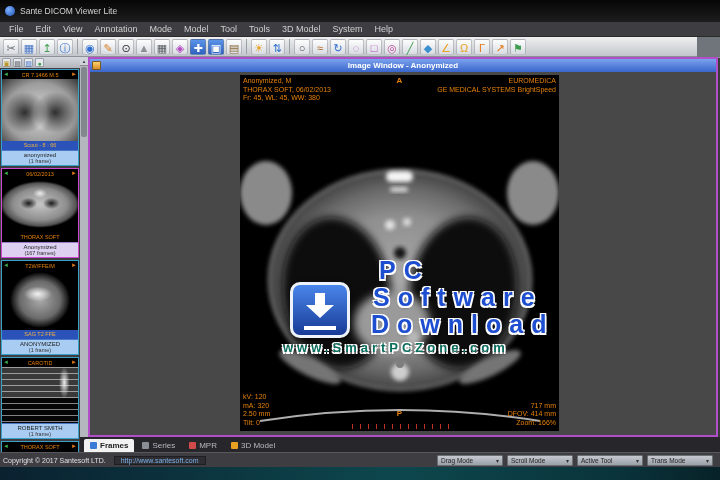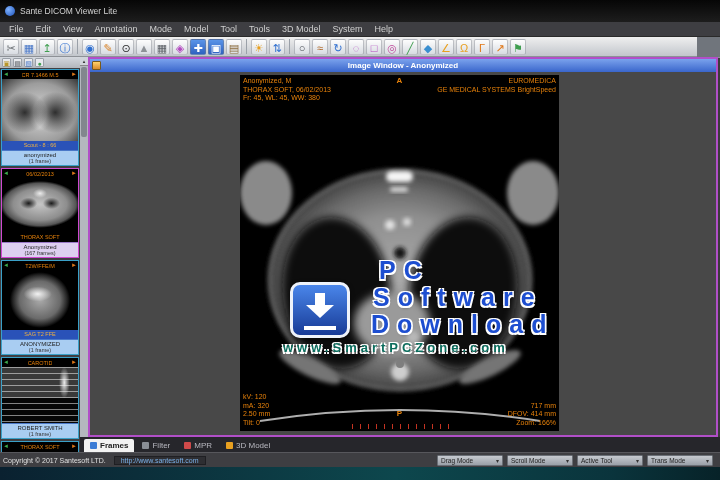--- a/index.html
+++ b/index.html
@@ -315,21 +315,21 @@
     <div class="wm-www">www.SmartPCZone.com</div>
   </div>
 
   <div class="tabstrip" id="tabs">
       <div class="tab active">
         <span class="tab-ic" style="background: rgb(58, 123, 213);"></span>
         <span>Frames</span>
       </div>
       <div class="tab">
         <span class="tab-ic" style="background: rgb(138, 143, 150);"></span>
-        <span>Filter</span>
+        <span>Series</span>
       </div>
       <div class="tab">
         <span class="tab-ic" style="background: rgb(208, 74, 74);"></span>
         <span>MPR</span>
       </div>
       <div class="tab">
         <span class="tab-ic" style="background: rgb(232, 160, 32);"></span>
         <span>3D Model</span>
       </div>
     </div>

